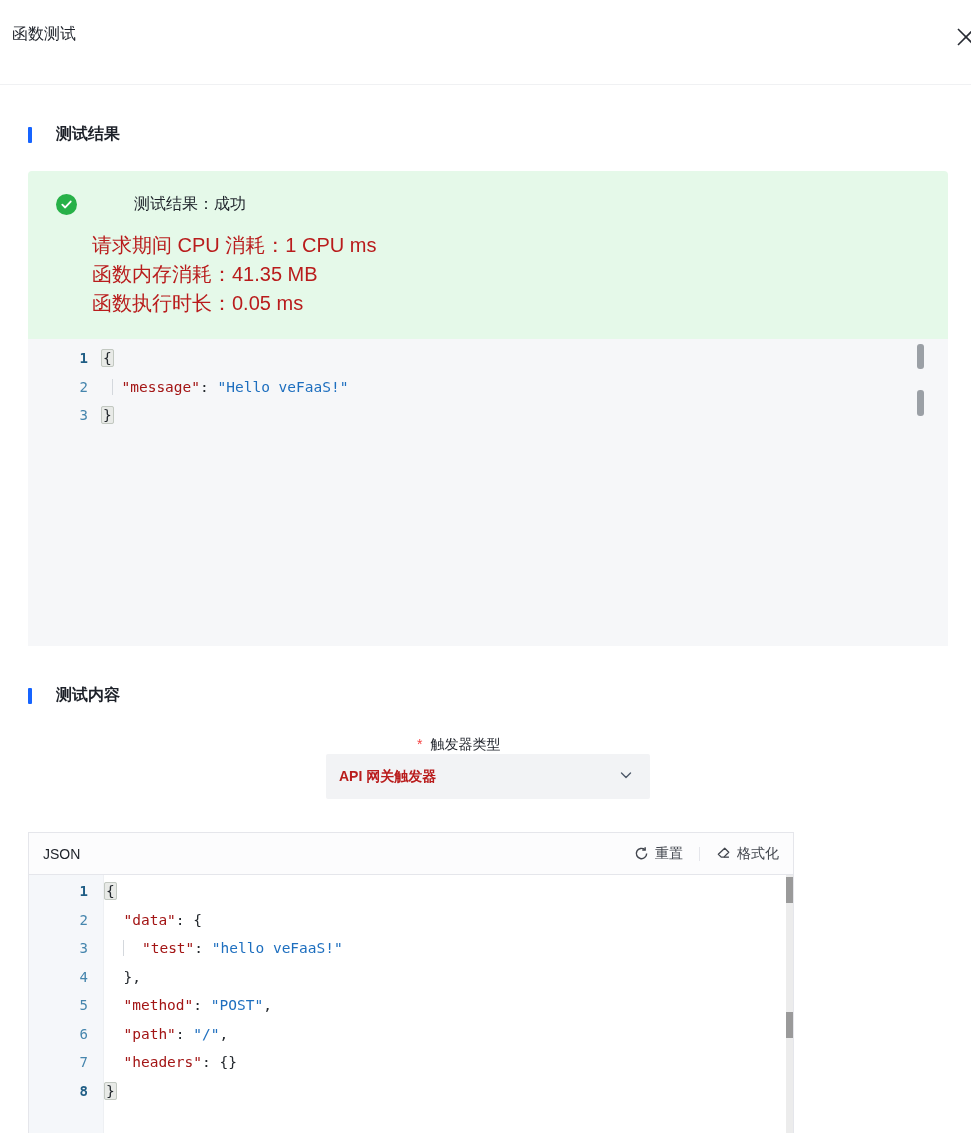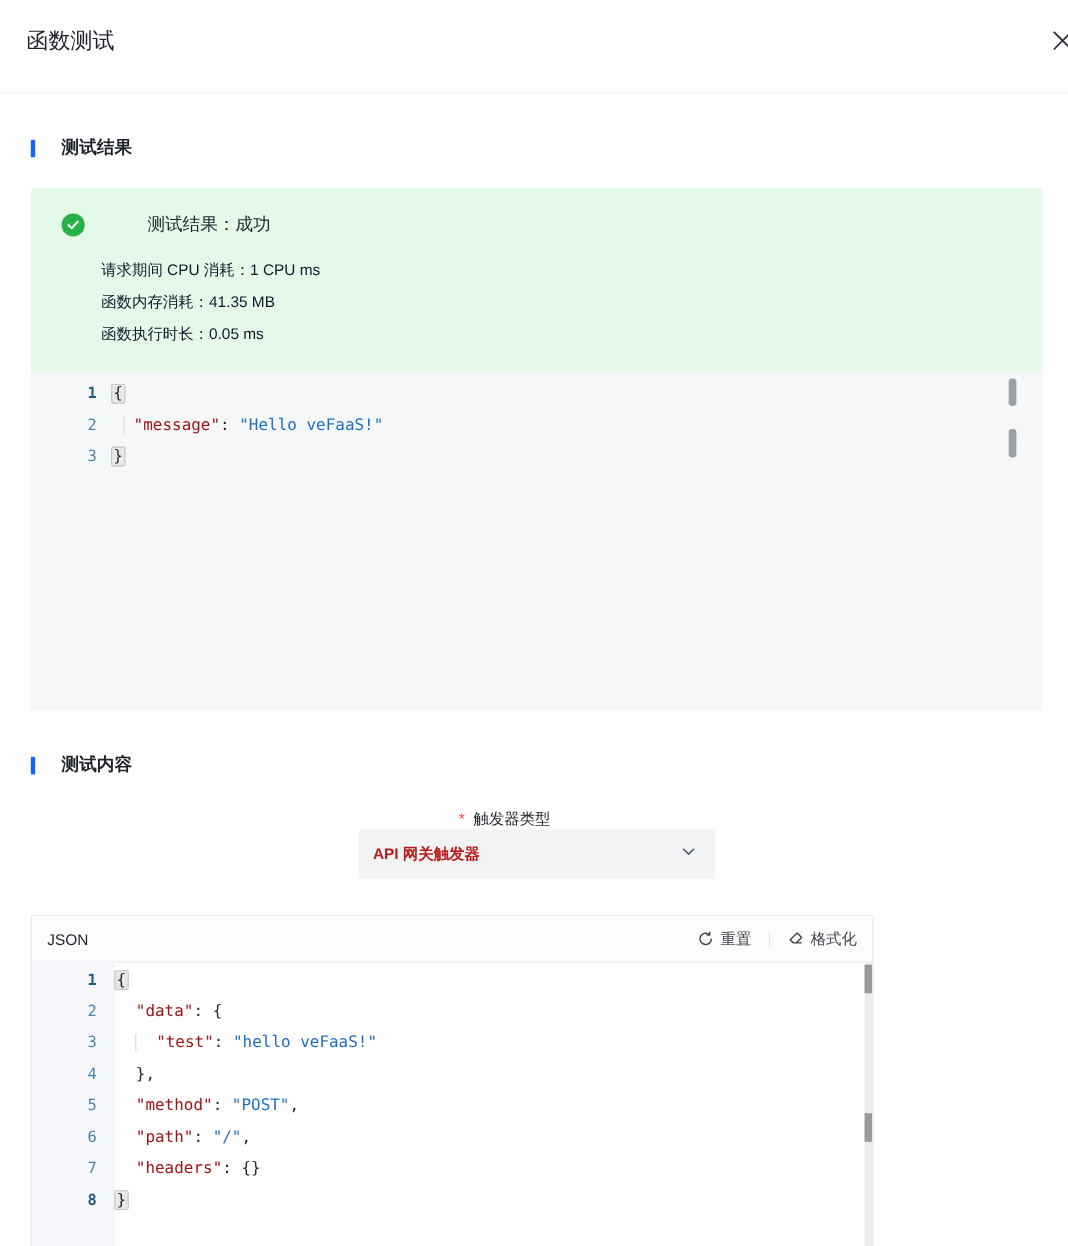--- a/index.html
+++ b/index.html
@@ -10,22 +10,22 @@
     font-family: "Liberation Sans", "DejaVu Sans", sans-serif;
     color: #1d2129;
   }
   
   .drawer-header {
     position: relative;
     height: 84px;
     border-bottom: 1px solid #f0f1f3;
   }
   .drawer-title {
-    position: absolute; left: 24px; top: 24px;
-    font-size: 20px; font-weight: 500; color: #1d2129; text-align: center;
+    position: absolute; left: 12px; top: 24px;
+    font-size: 16px; font-weight: 500; color: #1d2129; text-align: center;
   }
   .close-btn {
     position: absolute; left: 954px; top: 25px;
     width: 24px; height: 24px; cursor: pointer;
   }
   
   .content { padding: 0 23px 0 28px; }
   .section-title {
     display: flex; align-items: center;
     margin-top: 39px;
@@ -46,21 +46,21 @@
   }
   .result-status { display: flex; align-items: center; gap: 42px; }
   .status-icon {
     width: 21px; height: 21px; border-radius: 50%;
     background: #27b148; flex: none;
     display: flex; align-items: center; justify-content: center;
   }
   .status-text { margin-left: 15px; font-size: 16px; color: #1d2129; }
   .result-metrics { margin: 16px 0 0 36px; }
   .metric-row {
-    font-size: 14px; color: #0f172a;
+    font-size: 20px; color: #b91c1c;
     line-height: 29px;
   }
   
   .editor-a {
     position: relative;
     height: 307px;
     background: #f6f7f9;
     overflow: hidden;
     padding-top: 5px;
     box-sizing: border-box;

